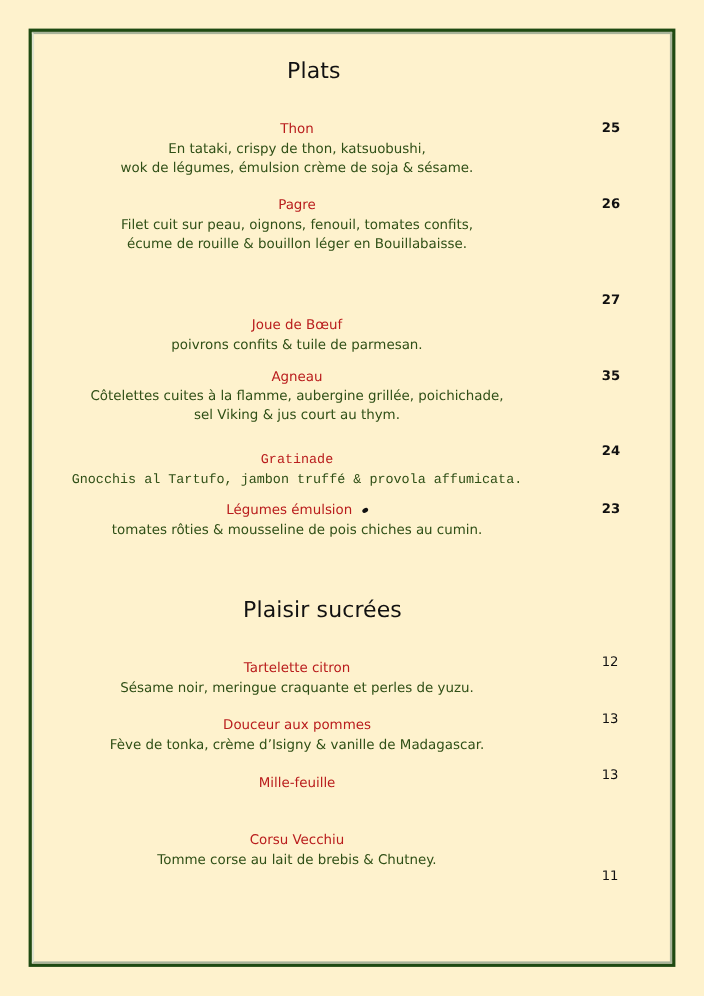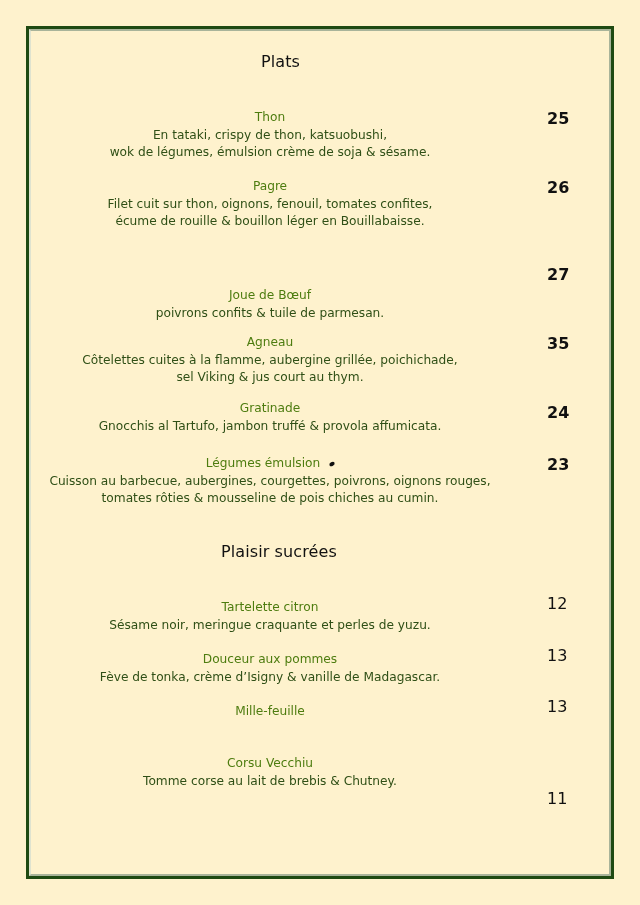--- a/index.html
+++ b/index.html
@@ -20,38 +20,38 @@
     .frame-inner {
       position: absolute;
       left: 0; top: 0; right: 0; bottom: 0;
       border-top: 2px solid #a9b49a;
       border-left: 2px solid #dfe3cf;
       border-right: 2px solid #a9b49a;
       border-bottom: 2px solid #a9b49a;
     }
     .section-title {
       position: absolute;
-      font-size: 16px;
+      font-size: 20px;
       color: #111;
       letter-spacing: 0.1px;
     }
     .item {
       position: absolute;
       left: 30px;
       width: 480px;
       text-align: center;
       font-size: 12.2px;
       line-height: 17.5px;
     }
-    .item .name { color: #4d7c0f; display: block; }
+    .item .name { color: #b91c1c; display: block; }
     .item .desc { color: #2f4f16; display: block; }
     .price {
       position: absolute;
       left: 547px;
-      font-size: 16px;
+      font-size: 12px;
       color: #111;
       font-weight: bold;
     }
     .price.light { font-weight: normal; }
     .dot {
       display: inline-block;
       width: 4px; height: 4px;
       background: #111;
       border-radius: 50%;
       margin-left: 10px;
@@ -70,47 +70,46 @@
 
 <div class="item" style="top:109px;">
   <span class="name">Thon</span>
   <span class="desc">En tataki, crispy de thon, katsuobushi,</span>
   <span class="desc">wok de légumes, émulsion crème de soja &amp; sésame.</span>
 </div>
 <div class="price" style="top:109px;">25</div>
 
 <div class="item" style="top:178px;">
   <span class="name">Pagre</span>
-  <span class="desc">Filet cuit sur thon, oignons, fenouil, tomates confites,</span>
+  <span class="desc">Filet cuit sur peau, oignons, fenouil, tomates confits,</span>
   <span class="desc">écume de rouille &amp; bouillon léger en Bouillabaisse.</span>
 </div>
 <div class="price" style="top:178px;">26</div>
 
 <div class="item" style="top:265px;margin-top:22px;">
   <span class="name">Joue de Bœuf</span>
   <span class="desc">poivrons confits &amp; tuile de parmesan.</span>
 </div>
 <div class="price" style="top:265px;">27</div>
 
 <div class="item" style="top:334px;">
   <span class="name">Agneau</span>
   <span class="desc">Côtelettes cuites à la flamme, aubergine grillée, poichichade,</span>
   <span class="desc">sel Viking &amp; jus court au thym.</span>
 </div>
 <div class="price" style="top:334px;">35</div>
 
-<div class="item" style="top:400px;">
+<div class="item" style="top:410px;font-family:Liberation Mono, monospace;">
   <span class="name">Gratinade</span>
   <span class="desc">Gnocchis al Tartufo, jambon truffé &amp; provola affumicata.</span>
 </div>
 <div class="price" style="top:403px;">24</div>
 
 <div class="item" style="top:455px;">
   <span class="name"><span>Légumes émulsion</span><span class="dot"></span></span>
-  <span class="desc">Cuisson au barbecue, aubergines, courgettes, poivrons, oignons rouges,</span>
   <span class="desc">tomates rôties &amp; mousseline de pois chiches au cumin.</span>
 </div>
 <div class="price" style="top:455px;">23</div>
 
 <div class="section-title" style="left:221px; top:542px;">Plaisir sucrées</div>
 
 <div class="item" style="top:599px;">
   <span class="name">Tartelette citron</span>
   <span class="desc">Sésame noir, meringue craquante et perles de yuzu.</span>
 </div>

